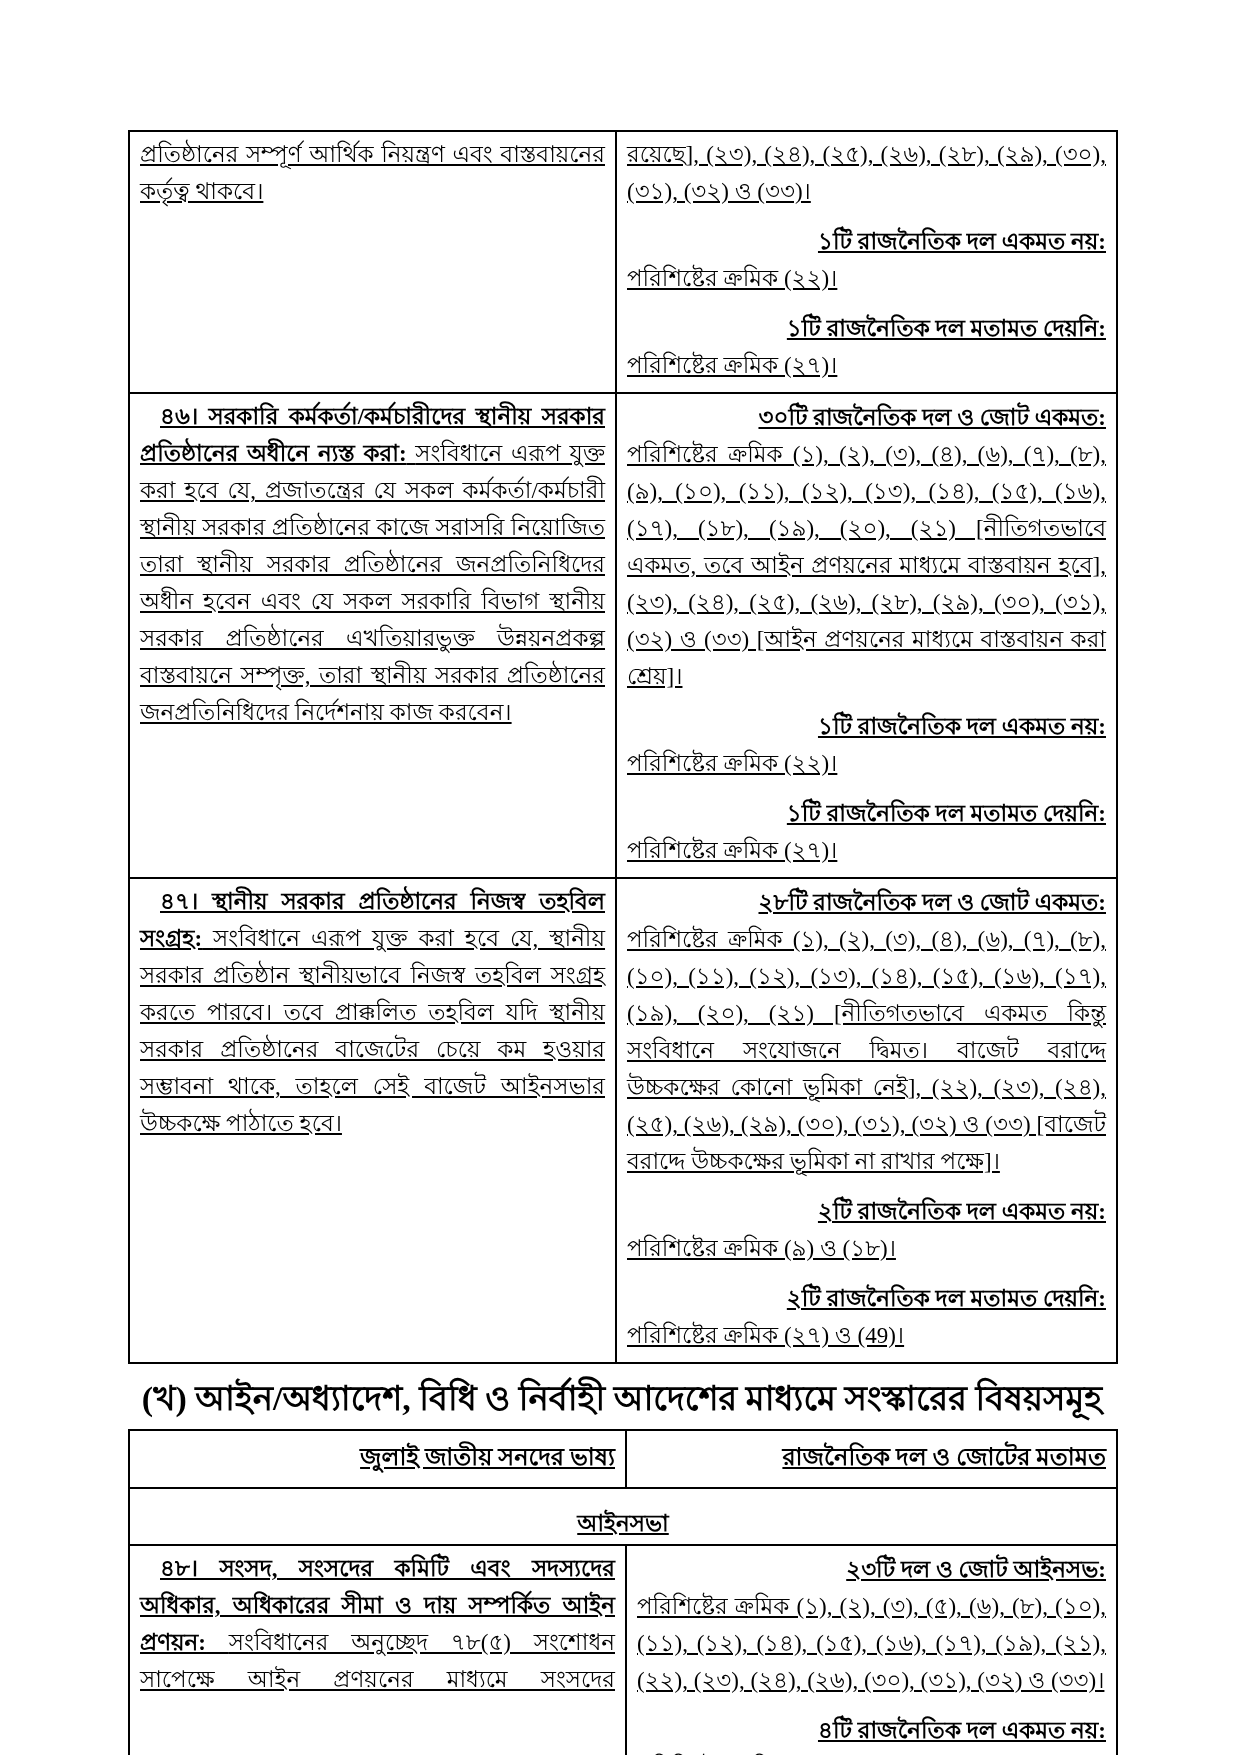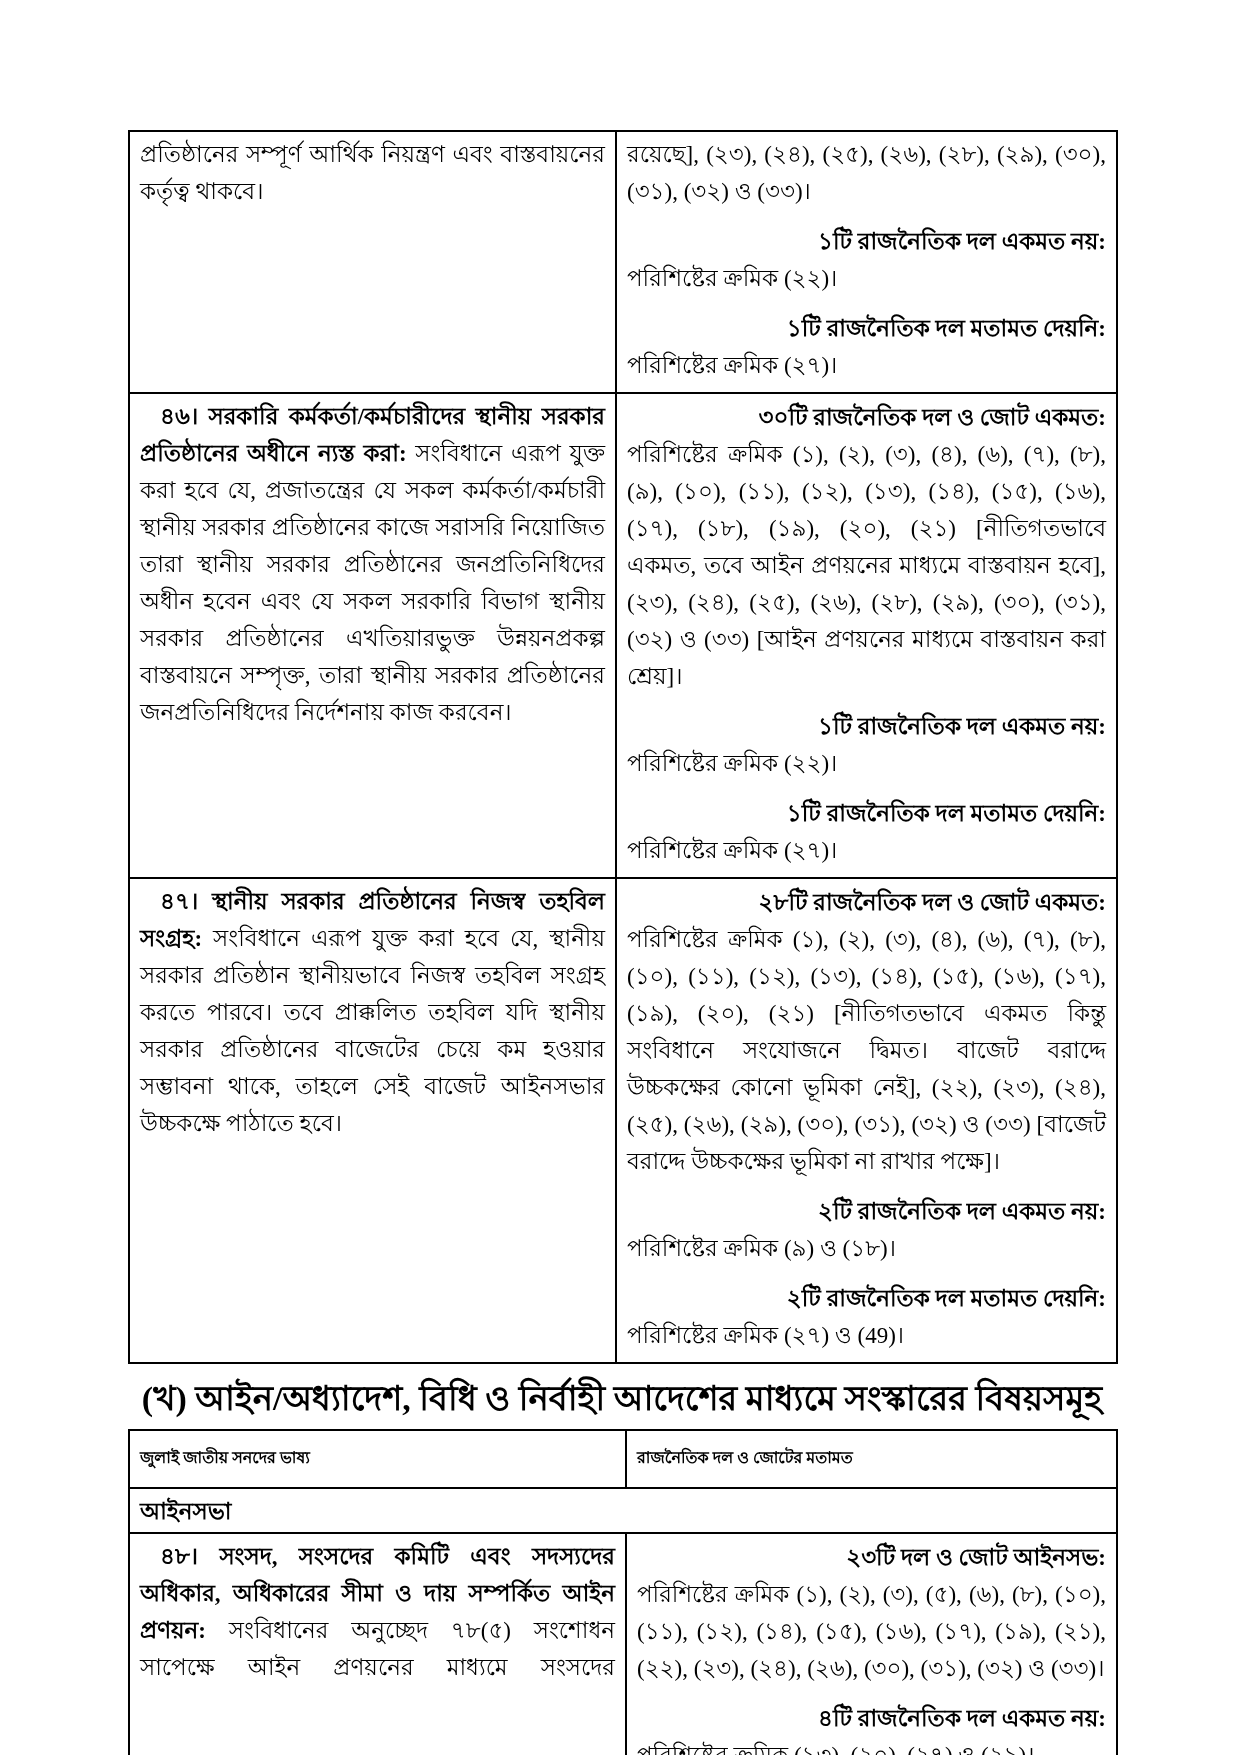--- a/index.html
+++ b/index.html
@@ -22,20 +22,21 @@
     border-collapse: collapse;
     width: 988px;
     table-layout: fixed;
   }
   table.doc td {
     border: 2px solid #000;
     vertical-align: top;
     padding: 4px 10px 8px 10px;
     font-size: 23px;
     line-height: 37px;
+    text-decoration: underline;
   }
   
   .t1 .col-left  { width: 487px; }
   .t1 .col-right { width: 501px; }
   .t2 .col-left  { width: 497px; }
   .t2 .col-right { width: 491px; }
   
   .r-cont td { height: 214px; }
   .r-46 td   { height: 386px; }
   .r-47 td   { height: 422px; }
@@ -48,30 +49,30 @@
   p.just-full { text-align: justify; text-align-last: justify; }
   p.head {
     font-weight: 700;
     margin-top: 13px;
     text-align: right;
   }
   p.head:first-child { margin-top: 1px; }
   span.lead { font-weight: 700; margin-left: 20px; }
 
   .t2 .r-head td {
-    text-align: left;
+    text-align: right;
     font-weight: 700;
-    font-size: 16px;
+    font-size: 24px;
     vertical-align: middle;
   }
   .t2 .r-sub td {
-    text-align: left;
+    text-align: center;
     font-weight: 700;
     vertical-align: middle;
-    padding-top: 4px;
+    padding-top: 16px;
     padding-bottom: 2px;
   }
   .sec-head {
     width: 988px;
     text-align: center;
     font-weight: 700;
     font-size: 34px;
     margin: 17px 0 12px 0;
     line-height: 36px;
   }

